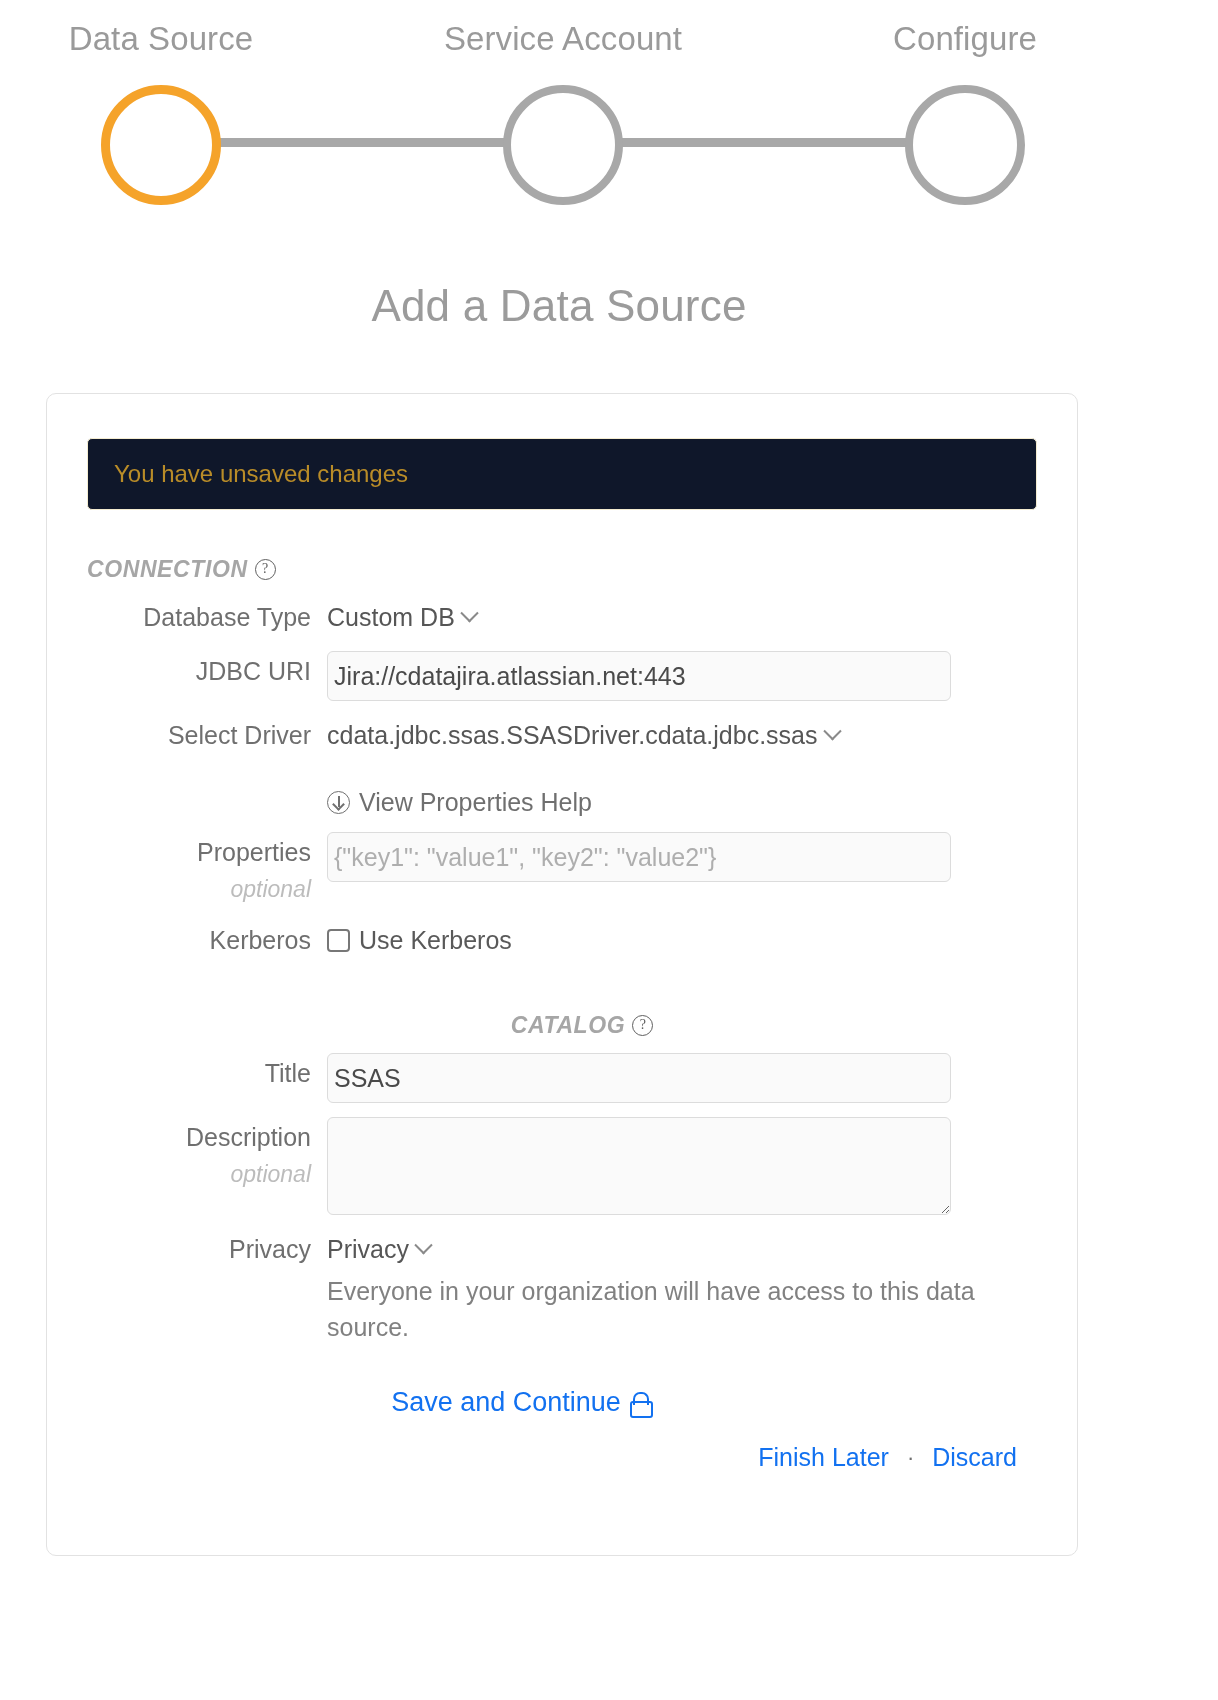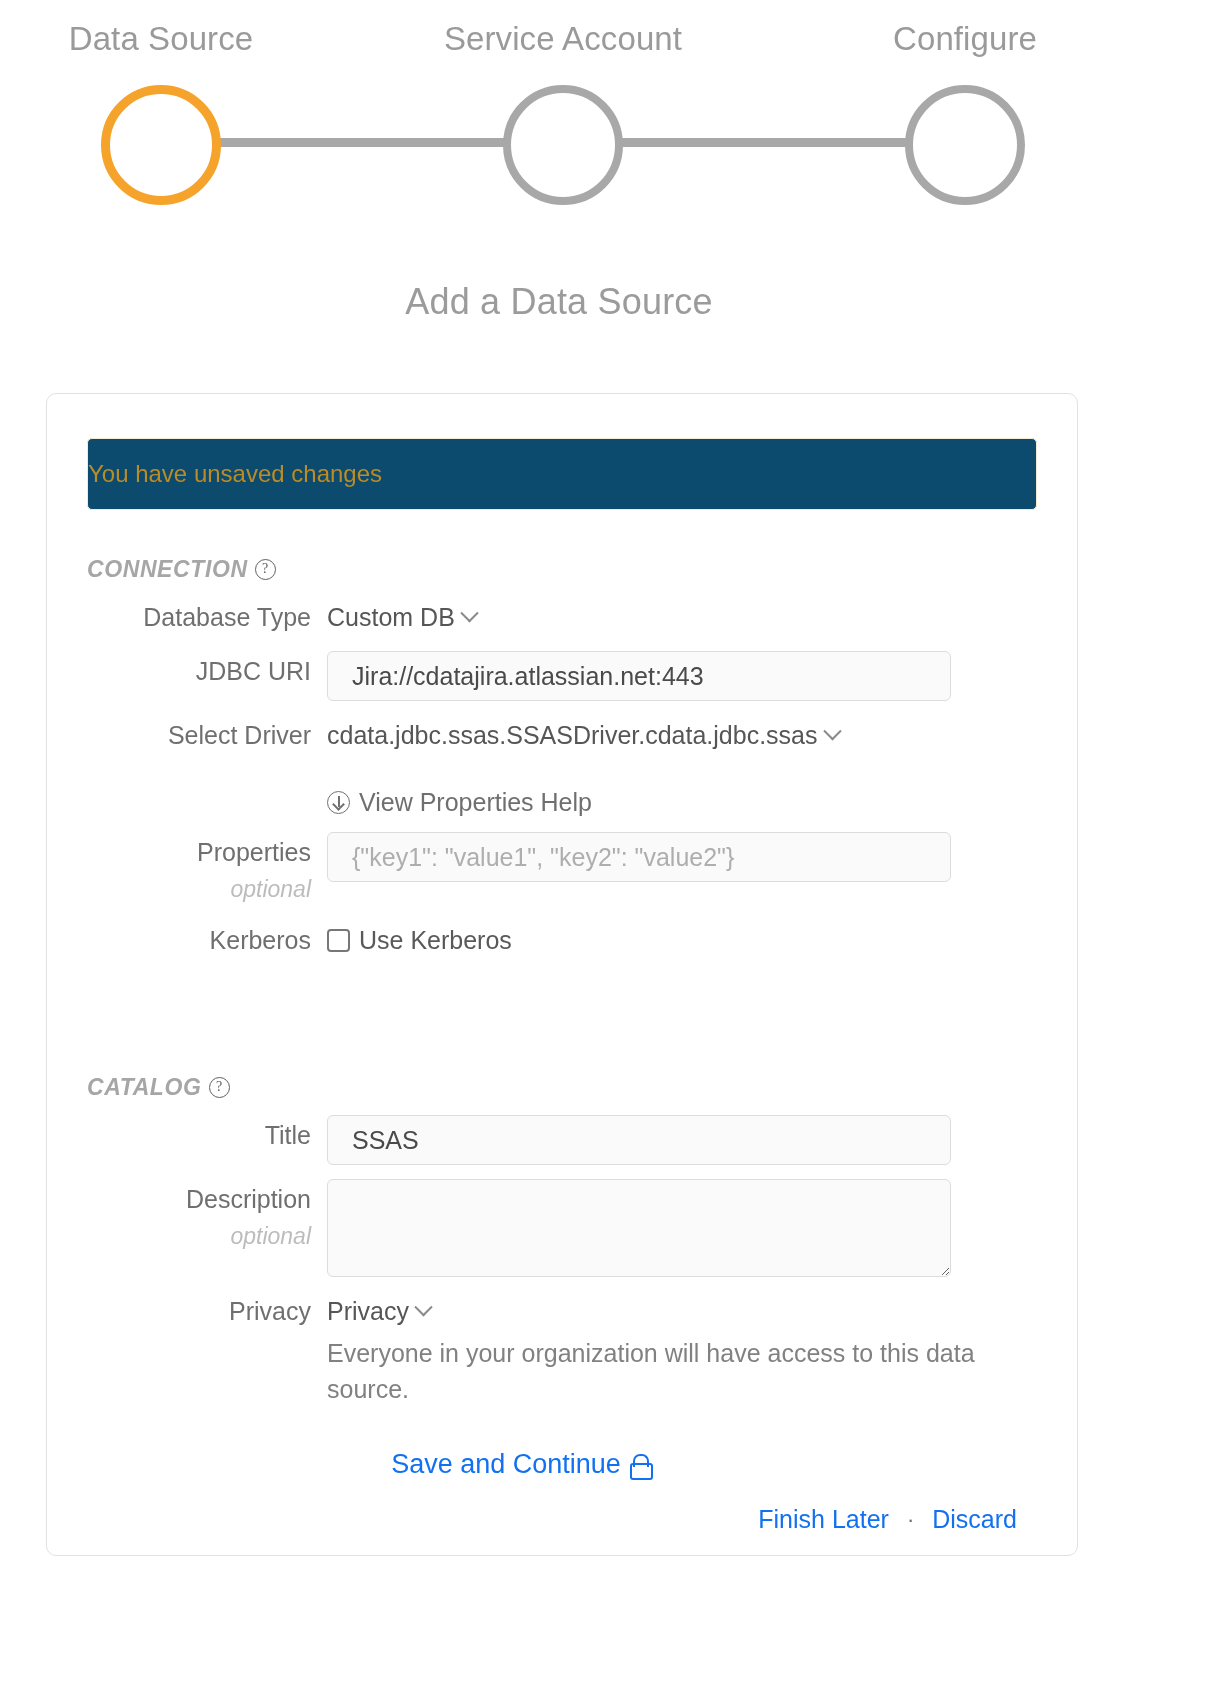--- a/index.html
+++ b/index.html
@@ -66,21 +66,21 @@
     border: 8px solid #a8a8a8;
   }
   .step-circle.c2 {
     left: 905px; width: 120px; height: 120px;
     border: 8px solid #a8a8a8;
   }
 
   
   .page-title {
     text-align: center;
-    font-size: 36px;
+    font-size: 44px;
     color: #9b9b9b;
     width: 1118px;
     margin-top: 66px;
     font-weight: 400;
     letter-spacing: 0.2px;
   }
 
   
   .card {
     position: absolute;
@@ -89,39 +89,40 @@
     width: 1032px;
     height: 1163px;
     border: 1px solid #e2e2e2;
     border-radius: 10px;
     background: #ffffff;
   }
 
   .banner {
     margin: 44px 40px 0 40px;
     height: 72px;
-    background: #0c4a6e;
+    background: #0f172a;
     border: 1px solid #f4ecd0;
     border-radius: 5px;
     display: flex;
     align-items: center;
+    padding-left: 26px;
   }
   .banner-text {
     color: #b98c28;
     font-size: 24px;
   }
 
   
   .section-head {
     display: flex;
     align-items: center;
     gap: 7px;
     margin: 46px 0 0 40px;
   }
-  .section-head.catalog { margin-top: 114px; }
+  .section-head.catalog { margin-top: 52px; justify-content: center; }
   .section-title {
     font-size: 23px;
     font-weight: bold;
     color: #a6a6a6;
     letter-spacing: 0.6px;
     font-style: italic;
   }
   .help-icon {
     display: inline-block;
     width: 21px; height: 21px;
@@ -179,21 +180,21 @@
   }
 
   .text-input {
     width: 624px;
     height: 50px;
     border: 1px solid #dcdcdc;
     border-radius: 6px;
     background: #fafafa;
     font-size: 25px;
     color: #4a4a4a;
-    padding: 0 24px;
+    padding: 0 6px;
     font-family: "Liberation Sans", sans-serif;
     outline: none;
   }
   .text-input::placeholder { color: #aeaeae; }
 
   .textarea {
     width: 624px;
     height: 98px;
     border: 1px solid #dcdcdc;
     border-radius: 6px;

